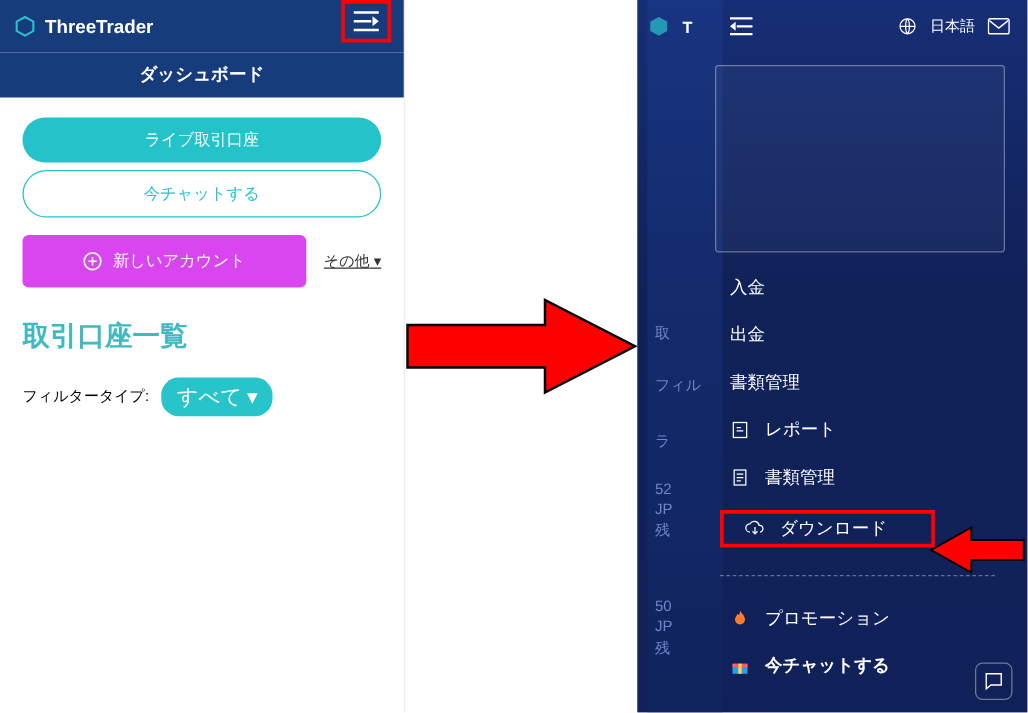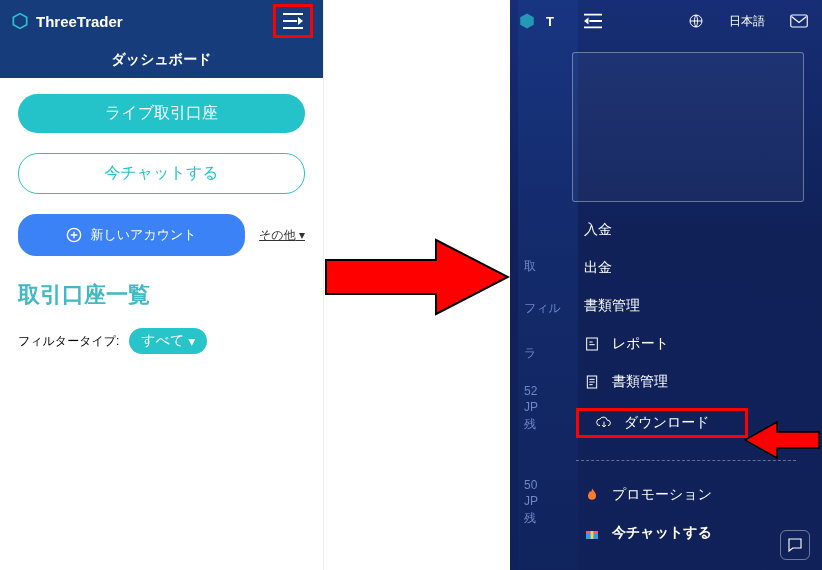--- a/index.html
+++ b/index.html
@@ -1,44 +1,44 @@
 <!DOCTYPE html>
 <html><head>
 <meta charset="utf-8">
 <style>
   *{box-sizing:border-box;margin:0;padding:0;font-family:"Hiragino Sans","Meiryo",sans-serif}
   body{background:#fff;width:822px;height:570px;position:relative;overflow:hidden}
   .stage{position:relative;width:822px;height:570px}
   
   .phone-left{position:absolute;left:0;top:0;width:324px;height:570px;background:#fff;border-right:1px solid #eee}
-  .hdr{height:42px;background:#163c7c;display:flex;align-items:center;justify-content:space-between;padding:0 10px;color:#fff}
+  .hdr{height:42px;background:#163c7c;display:flex;justify-content:space-between;padding:0 10px;color:#fff}
   .logo{display:flex;align-items:center;font-weight:600;font-size:15px;gap:6px}
   .logo svg{flex:0 0 auto}
   .menu-btn{width:40px;height:34px;display:flex;align-items:center;justify-content:center}
   .red-box-menu{border:3px solid #ff0000;padding:2px 4px}
   .titlebar{background:#163c7c;color:#fff;text-align:center;font-size:14px;font-weight:700;padding:9px 0}
   .body{padding:16px 18px}
-  .pill{display:block;width:100%;border-radius:20px;text-align:center;font-size:16px;padding:9px 0;margin-bottom:20px}
+  .pill{display:block;width:100%;border-radius:20px;text-align:center;font-size:13px;padding:9px 0;margin-bottom:6px}
   .pill-live{background:#24c3c9;color:#fff}
   .pill-demo{background:#fff;color:#24c3c9;border:1px solid #24c3c9}
   .acct-row{display:flex;align-items:center;gap:14px;margin:14px 0 24px}
-  .new-acct{flex:1;background:#3b82f6;color:#fff;border-radius:18px;padding:12px 0;display:flex;align-items:center;justify-content:center;gap:8px;font-size:13px}
+  .new-acct{flex:1;background:#d946ef;color:#fff;border-radius:5px;padding:12px 0;display:flex;align-items:center;justify-content:center;gap:8px;font-size:13px}
   .other{font-size:12px;color:#333;text-decoration:underline}
   .section-h{color:#3fb9c2;font-size:22px;font-weight:600;margin:4px 0 18px}
   .filter-row{display:flex;align-items:center;gap:10px;font-size:12px}
-  .chip{background:#27c4ca;color:#fff;border-radius:14px;padding:4px 12px;font-size:14px;display:inline-flex;align-items:center;gap:4px}
+  .chip{background:#27c4ca;color:#fff;border-radius:14px;padding:4px 12px;font-size:17px;display:inline-flex;align-items:center;gap:4px}
   
   .big-arrow{position:absolute;left:324px;top:238px;width:186px;height:78px}
   
   .phone-right{position:absolute;left:510px;top:0;width:312px;height:570px;background:#13245c;color:#fff}
   .bg-blur{position:absolute;inset:0;background:linear-gradient(180deg,#17307a 0%,#102158 40%,#0f2158 100%);opacity:.85}
   .faint{position:absolute;left:8px;top:0;width:60px;height:570px;background:linear-gradient(180deg,#1a3a8a,#102560);opacity:.6}
   .hdr2{position:relative;height:42px;display:flex;align-items:center;justify-content:space-between;padding:0 14px 0 8px}
   .hdr2 .left{display:flex;align-items:center;gap:10px;font-size:13px;font-weight:600}
-  .hdr2 .right{display:flex;align-items:center;gap:25px;font-size:12px}
+  .hdr2 .right{display:flex;align-items:center;gap:10px;font-size:12px}
   .userbox{position:relative;margin:10px 18px 16px 62px;height:150px;border:1px solid rgba(255,255,255,.35);border-radius:3px;background:rgba(255,255,255,.04)}
   .menu-list{position:relative;margin-left:72px;display:flex;flex-direction:column;gap:14px;font-size:14px}
   .menu-item{display:flex;align-items:center;gap:12px;padding:3px 2px}
   .menu-sep{border-top:1px dashed rgba(255,255,255,.35);margin:8px 0 8px -6px;width:220px}
   .dl-box{border:3px solid #ff0000;padding:3px 17px;margin-left:-6px;width:172px}
   .mini-arrow{position:absolute;left:743px;top:420px;width:78px;height:40px}
   .chat-btn{position:absolute;right:12px;bottom:10px;width:30px;height:30px;border:1px solid rgba(255,255,255,.4);border-radius:6px;display:flex;align-items:center;justify-content:center}
   .faint-txt{position:absolute;left:14px;color:#6f86c8;font-size:12px}
 </style>
 </head>

